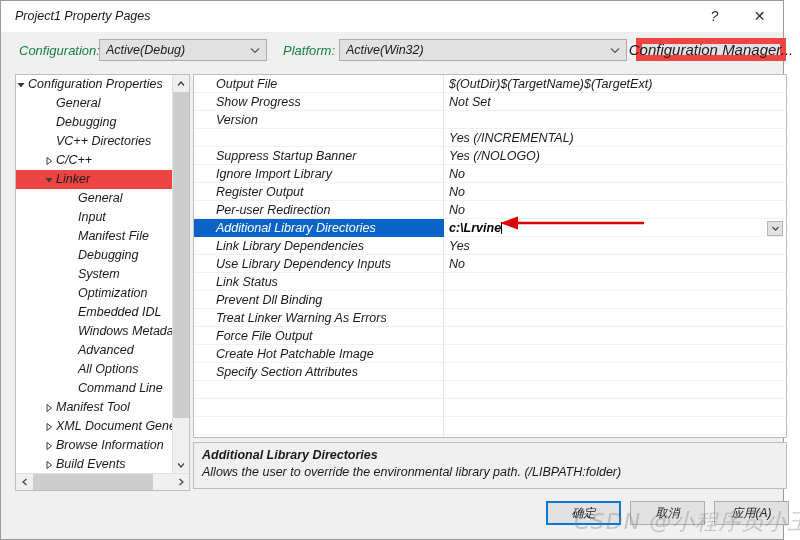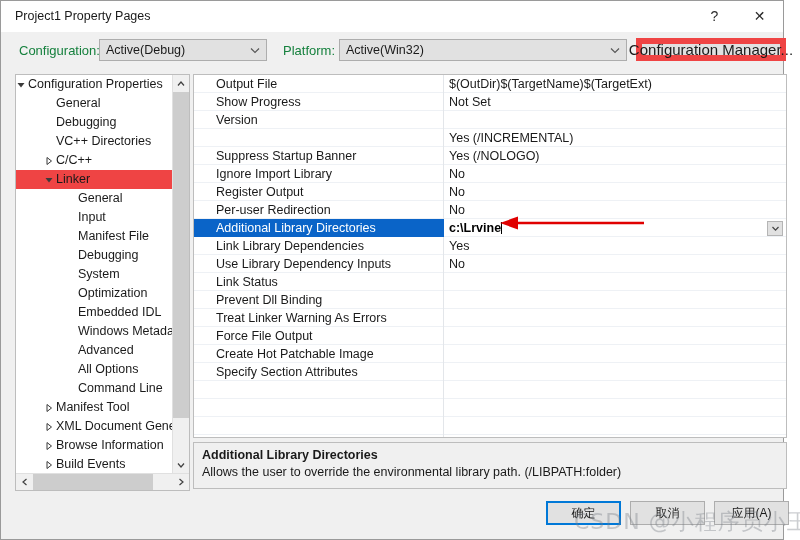--- a/index.html
+++ b/index.html
@@ -8,20 +8,21 @@
     background:#ffffff;
     font-family:"Liberation Sans","DejaVu Sans",sans-serif;
     font-size:12px;color:#000;
     -webkit-font-smoothing:antialiased;
   }
   #dialog{
     position:absolute;left:0;top:0;width:784px;height:540px;
     background:#f0f0f0;
     border:1px solid #9a9a9a;
     box-sizing:border-box;
+    font-style:italic;
   }
   
   #titlebar{
     position:absolute;left:0;top:0;right:0;height:31px;
     background:#ffffff;
     border-bottom:1px solid #e8e8e8;
   }
   #title-text{
     position:absolute;left:14px;top:8px;
     font-size:12.5px;color:#1a1a1a;

